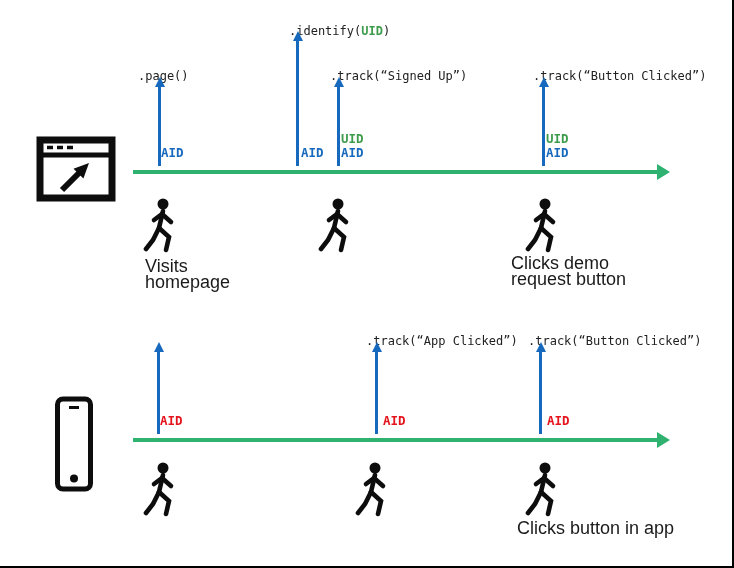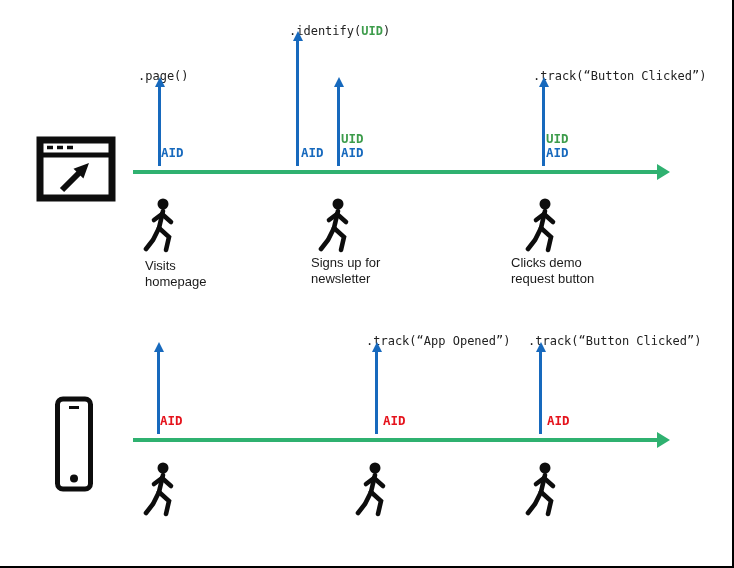--- a/index.html
+++ b/index.html
@@ -36,21 +36,21 @@
   }
 
   .timeline { position:absolute; height:4px; background:var(--timeline,#2fb170); }
   .timeline .th {
     display:block; position:absolute; right:-13px; top:-6px; width:0; height:0;
     border-left:13px solid var(--timeline,#2fb170);
     border-top:8px solid transparent; border-bottom:8px solid transparent;
   }
 
   .caption {
-    position:absolute; font-size:13px; line-height:16px;
+    position:absolute; font-size:18px; line-height:16px;
     color:var(--caption,#1a1a1a); white-space:pre-line;
   }
 
   .device, .person { position:absolute; }
   .person { width:36px; height:56px; }
 </style>
 </head>
 <body>
 
 <div class="canvas">
@@ -93,20 +93,21 @@
   </div>
 
   <div class="code" style="left:289px;top:24px"><span>.identify(</span><span class="arg-uid">UID</span><span>)</span></div>
   <div class="varrow" style="left:296px;top:40px;height:126px">
     <i class="ah"></i>
   </div>
   <div class="ids" style="left:301px;top:146px">
     <div class="id blue">AID</div>
   </div>
 
+  <div class="code" style="left:330px;top:69px">.track(“Signed Up”)</div>
   <div class="varrow" style="left:337px;top:86px;height:80px">
     <i class="ah"></i>
   </div>
   <div class="ids" style="left:341px;top:132px">
     <div class="id green">UID</div>
     <div class="id blue">AID</div>
   </div>
 
   <div class="code" style="left:533px;top:69px">.track(“Button Clicked”)</div>
   <div class="varrow" style="left:542px;top:86px;height:80px">
@@ -122,43 +123,41 @@
     </svg>
   <svg class="person" style="left:318px;top:197px" viewBox="0 0 36 56">
       <use href="#walker"></use>
     </svg>
   <svg class="person" style="left:525px;top:197px" viewBox="0 0 36 56">
       <use href="#walker"></use>
     </svg>
 
   <div class="caption" style="left:145px;top:258px">Visits
 homepage</div>
-  <div class="caption" style="left:311px;top:255px">Signs up for
-newsletter</div>
   <div class="caption" style="left:511px;top:255px">Clicks demo
 request button</div>
 
   <svg class="device" style="left:54px;top:396px" width="40" height="96" viewBox="0 0 40 96">
     <rect x="3.5" y="3" width="33" height="90" rx="5.5" stroke="currentColor" stroke-width="5" fill="none"></rect>
     <line x1="15" y1="11.5" x2="25" y2="11.5" stroke="currentColor" stroke-width="3"></line>
     <circle cx="20" cy="82.5" r="4" fill="currentColor"></circle>
   </svg>
 
   <div class="timeline" style="left:133px;top:438px;width:524px">
     <i class="th"></i>
   </div>
 
   <div class="varrow" style="left:157px;top:351px;height:83px">
     <i class="ah"></i>
   </div>
   <div class="ids" style="left:160px;top:414px">
     <div class="id red">AID</div>
   </div>
 
-  <div class="code" style="left:366px;top:334px">.track(“App Opened”)</div>
+  <div class="code" style="left:366px;top:334px">.track(“App Clicked”)</div>
   <div class="varrow" style="left:375px;top:351px;height:83px">
     <i class="ah"></i>
   </div>
   <div class="ids" style="left:383px;top:414px">
     <div class="id red">AID</div>
   </div>
 
   <div class="code" style="left:528px;top:334px">.track(“Button Clicked”)</div>
   <div class="varrow" style="left:539px;top:351px;height:83px">
     <i class="ah"></i>
@@ -170,14 +169,15 @@
   <svg class="person" style="left:143px;top:461px" viewBox="0 0 36 56">
       <use href="#walker"></use>
     </svg>
   <svg class="person" style="left:355px;top:461px" viewBox="0 0 36 56">
       <use href="#walker"></use>
     </svg>
   <svg class="person" style="left:525px;top:461px" viewBox="0 0 36 56">
       <use href="#walker"></use>
     </svg>
 
+  <div class="caption" style="left:517px;top:520px">Clicks button in app</div>
 
 </div>
 
 </body></html>

